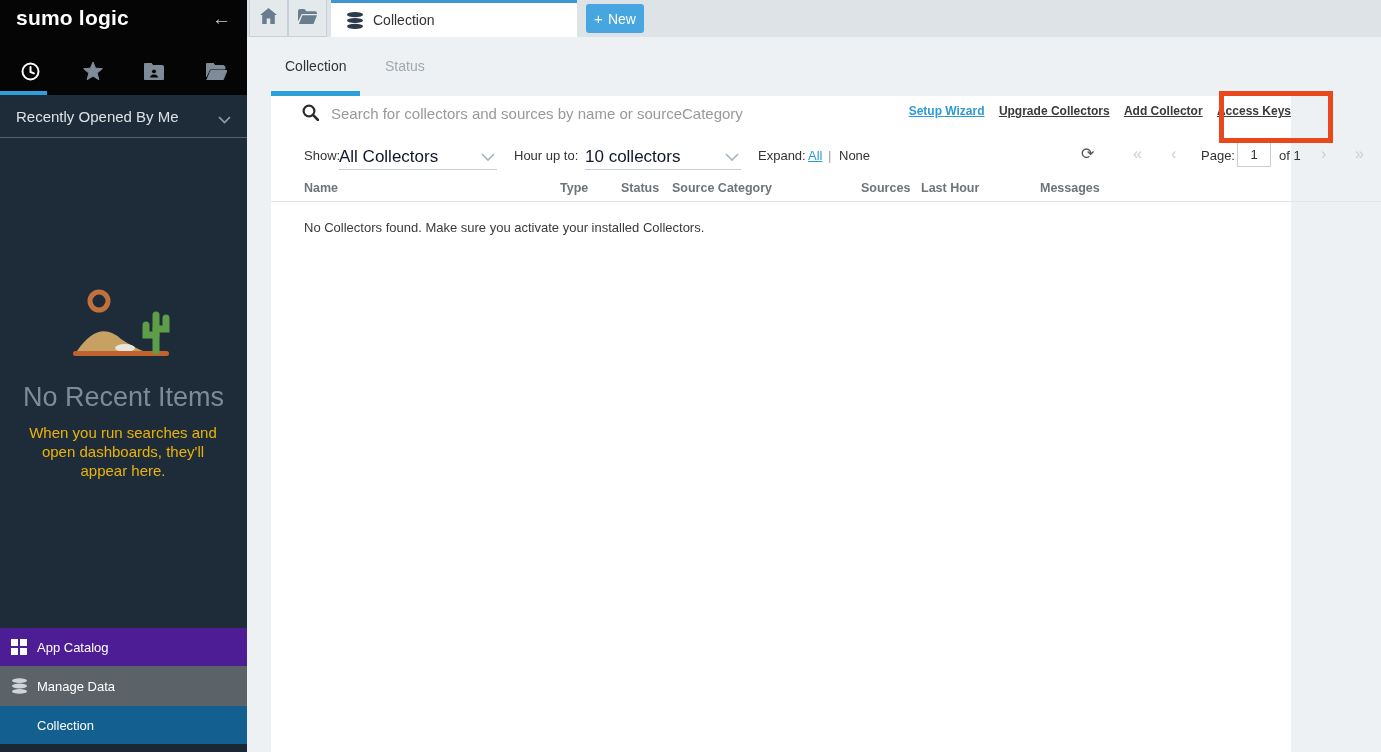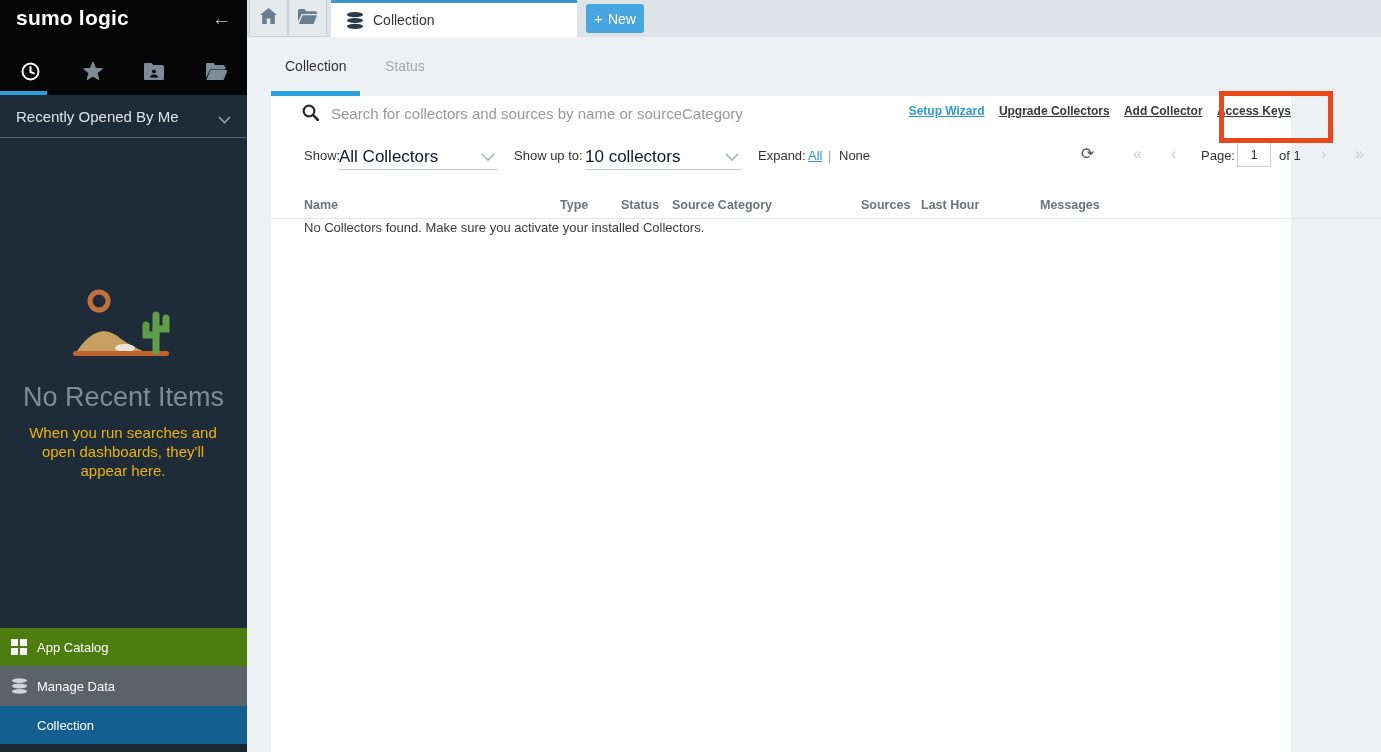--- a/index.html
+++ b/index.html
@@ -19,21 +19,21 @@
   .sb-recent { position:relative; height:43px; border-bottom:1px solid #55626e; margin:0 0;text-decoration:underline; }
   .sb-recent-label { position:absolute; left:16px; top:13px; color:#dde2e6; font-size:15px; }
   .sb-recent-chev { position:absolute; right:16px; top:15px; }
   .sb-illustration { position:absolute; left:0; top:285px; width:247px; text-align:center; }
   .sb-empty-title { position:absolute; left:0; top:382px; width:247px; text-align:center; color:#7e8b97; font-size:27px; font-weight:400; }
   .sb-empty-msg { position:absolute; left:23px; top:423px; width:200px; text-align:center; color:#eab308; font-size:15px; line-height:19px; }
   .sb-bottom { position:absolute; left:0; bottom:0; width:247px; }
   .sb-item { position:relative; display:flex; align-items:center; color:#fff; font-size:13px; cursor:pointer; }
   .sb-item .sb-ico { width:18px; margin-left:10px; display:flex; justify-content:center; }
   .sb-item .sb-label { margin-left:9px; }
-  .sb-item.app-catalog { height:38px; background:#4d7c0f; }
+  .sb-item.app-catalog { height:38px; background:#4c1d95; }
   .sb-item.manage-data { height:40px; background:#5b6268; }
   .sb-item.collection { height:38px; background:#135f8f; }
   .sb-item.collection .sb-label { margin-left:37px; }
   .sb-strip { height:8px; background:#1c2734; }
 
   
   .main { position:absolute; left:247px; top:0; width:1134px; height:752px; background:#eef1f3; }
 
   
   .tabbar { position:absolute; left:0; top:0; width:1134px; height:37px; background:#dde3e7; }
@@ -71,21 +71,21 @@
   .dropdown .dd-chev { position:absolute; right:2px; top:10px; }
   .lnk-all { position:absolute; top:8px; color:#2d9ad2; text-decoration:underline; cursor:pointer; }
   .sep { position:absolute; top:8px; color:#9aa1a7; }
   .txt-none { position:absolute; top:8px; color:#333; }
   .refresh { position:absolute; left:810px; top:4px; font-size:16px; color:#555; cursor:pointer; }
   .pg-arrow { position:absolute; top:5px; font-size:16px; color:#c9cfd3; cursor:pointer; }
   .pg-label { position:absolute; left:930px; top:8px; }
   .pg-input { position:absolute; left:966px; top:2px; width:34px; height:25px; border:1px solid #c8ced2; text-align:center; font-size:13px; color:#333; font-family:"Liberation Sans",sans-serif; outline:none; }
   .pg-of { position:absolute; left:1008px; top:8px; }
 
-  .thead { position:absolute; left:0; top:97px; width:1110px; height:26px; border-bottom:1px solid #e3e6e8; font-size:12.5px; font-weight:700; color:#6e7478; }
+  .thead { position:absolute; left:0; top:80px; width:1110px; height:26px; border-bottom:1px solid #e3e6e8; font-size:12.5px; font-weight:700; color:#6e7478; }
   .th { position:absolute; top:5px; }
 
   .empty-msg { position:absolute; left:33px; top:124px; font-size:13px; color:#3a3a3a;text-align:right; }
 
   
   .annotation { position:absolute; left:1219px; top:91px; width:114px; height:52px; border:5px solid #e8481c; z-index:20; }
 </style>
 </head>
 <body>
 
@@ -244,21 +244,21 @@
     <div class="filters">
       <span class="f-label" style="left:33px">Show:</span>
       <div class="dropdown" style="left:68px; width:158px">
         <span class="dd-value">All Collectors</span>
         <span class="dd-chev">
           <svg width="14" height="9" viewBox="0 0 14 9">
               <path d="M1 1l6 6 6-6" fill="none" stroke="#aab3ba" stroke-width="1.6"></path>
             </svg>
         </span>
       </div>
-      <span class="f-label" style="left:243px">Show up to:</span>
+      <span class="f-label" style="left:243px">Hour up to:</span>
       <div class="dropdown" style="left:314px; width:156px">
         <span class="dd-value">10 collectors</span>
         <span class="dd-chev">
           <svg width="14" height="9" viewBox="0 0 14 9">
               <path d="M1 1l6 6 6-6" fill="none" stroke="#aab3ba" stroke-width="1.6"></path>
             </svg>
         </span>
       </div>
       <span class="f-label" style="left:487px">Expand:</span>
       <a class="lnk-all" style="left:537px">All</a>

